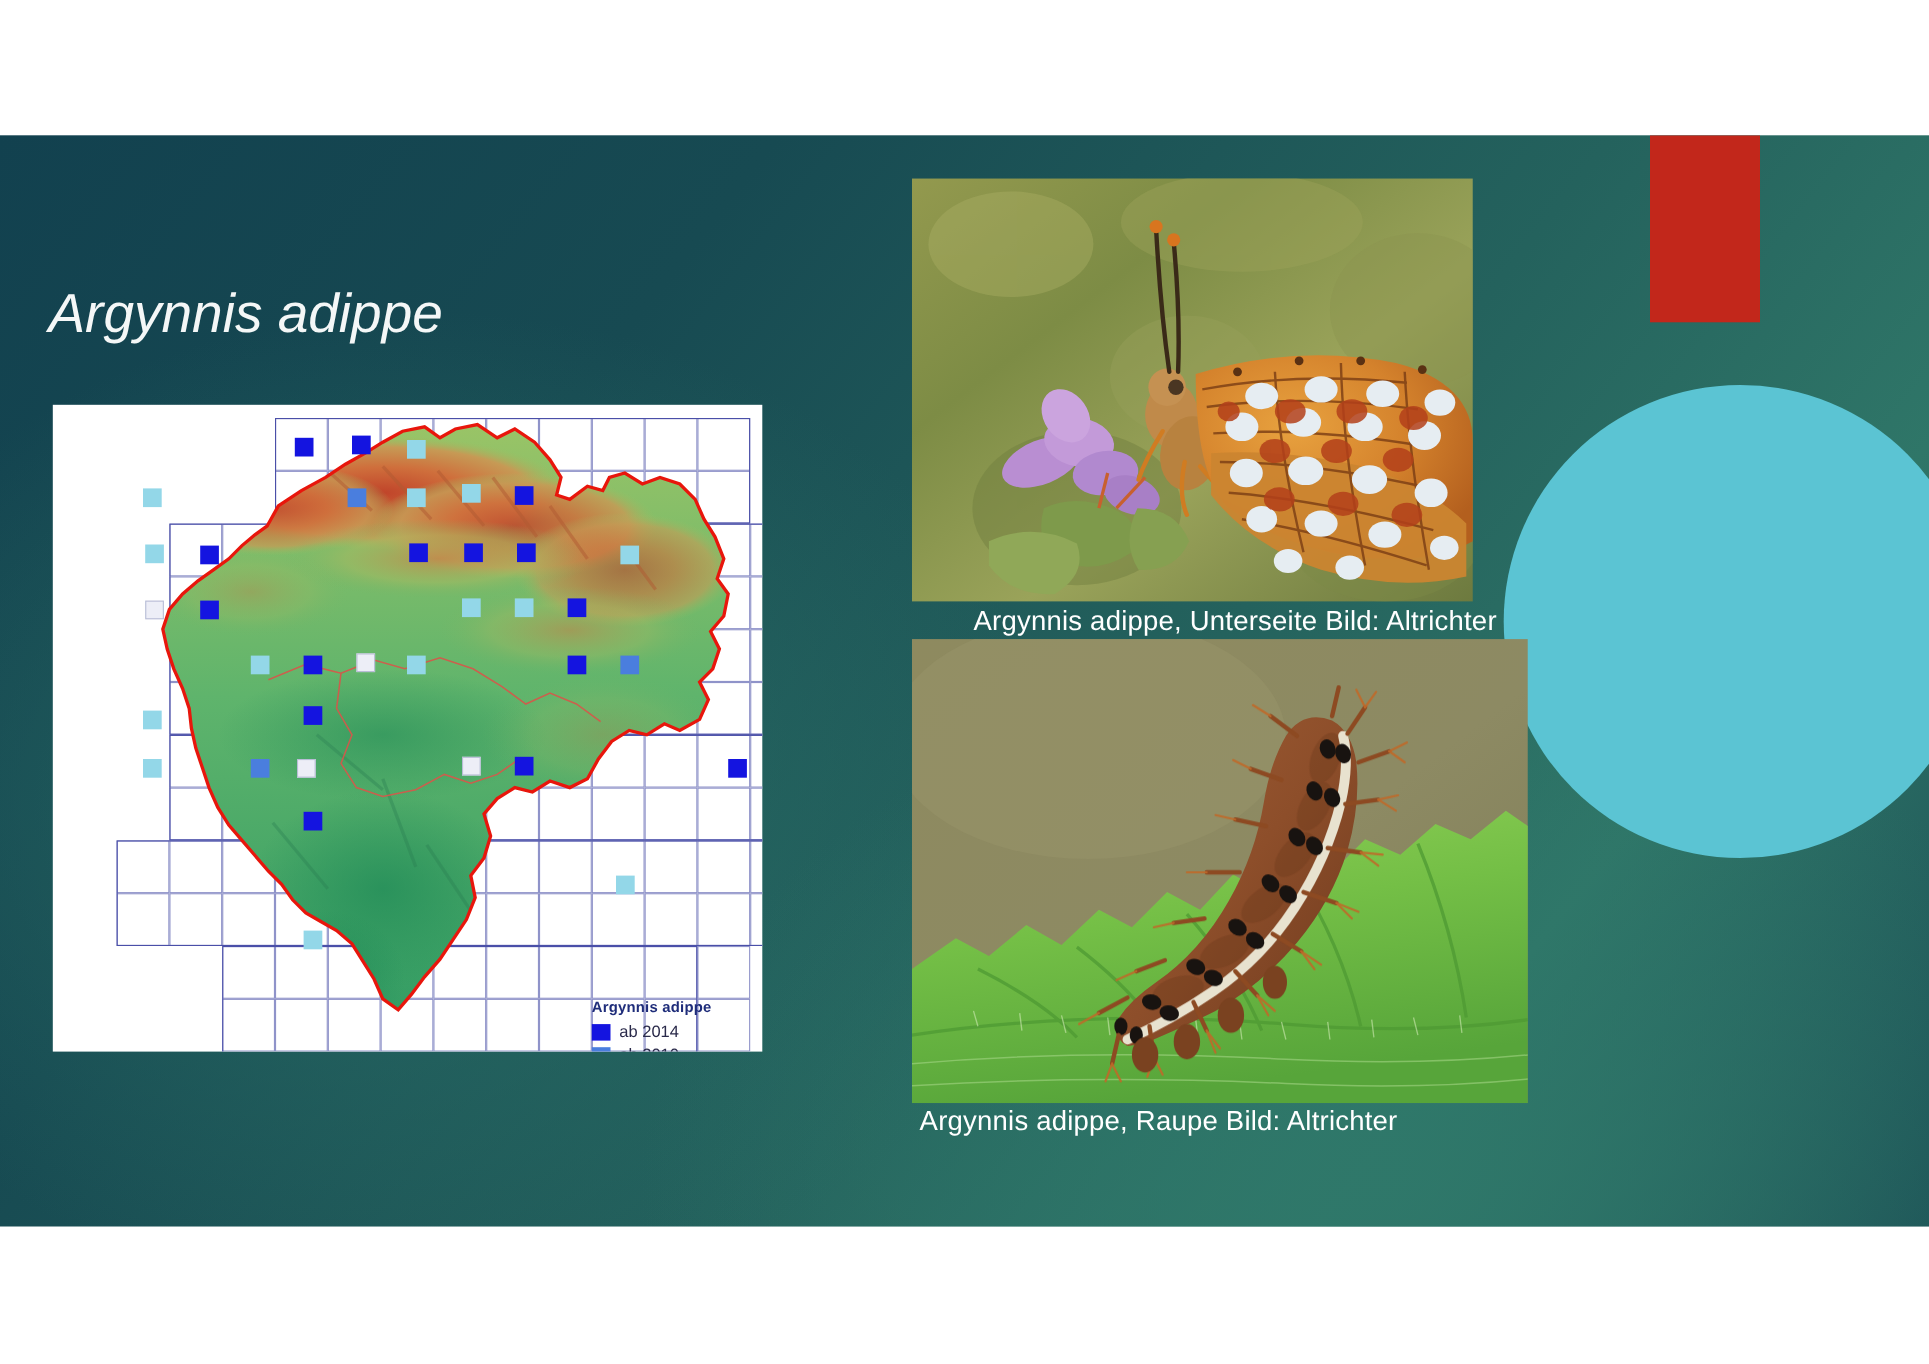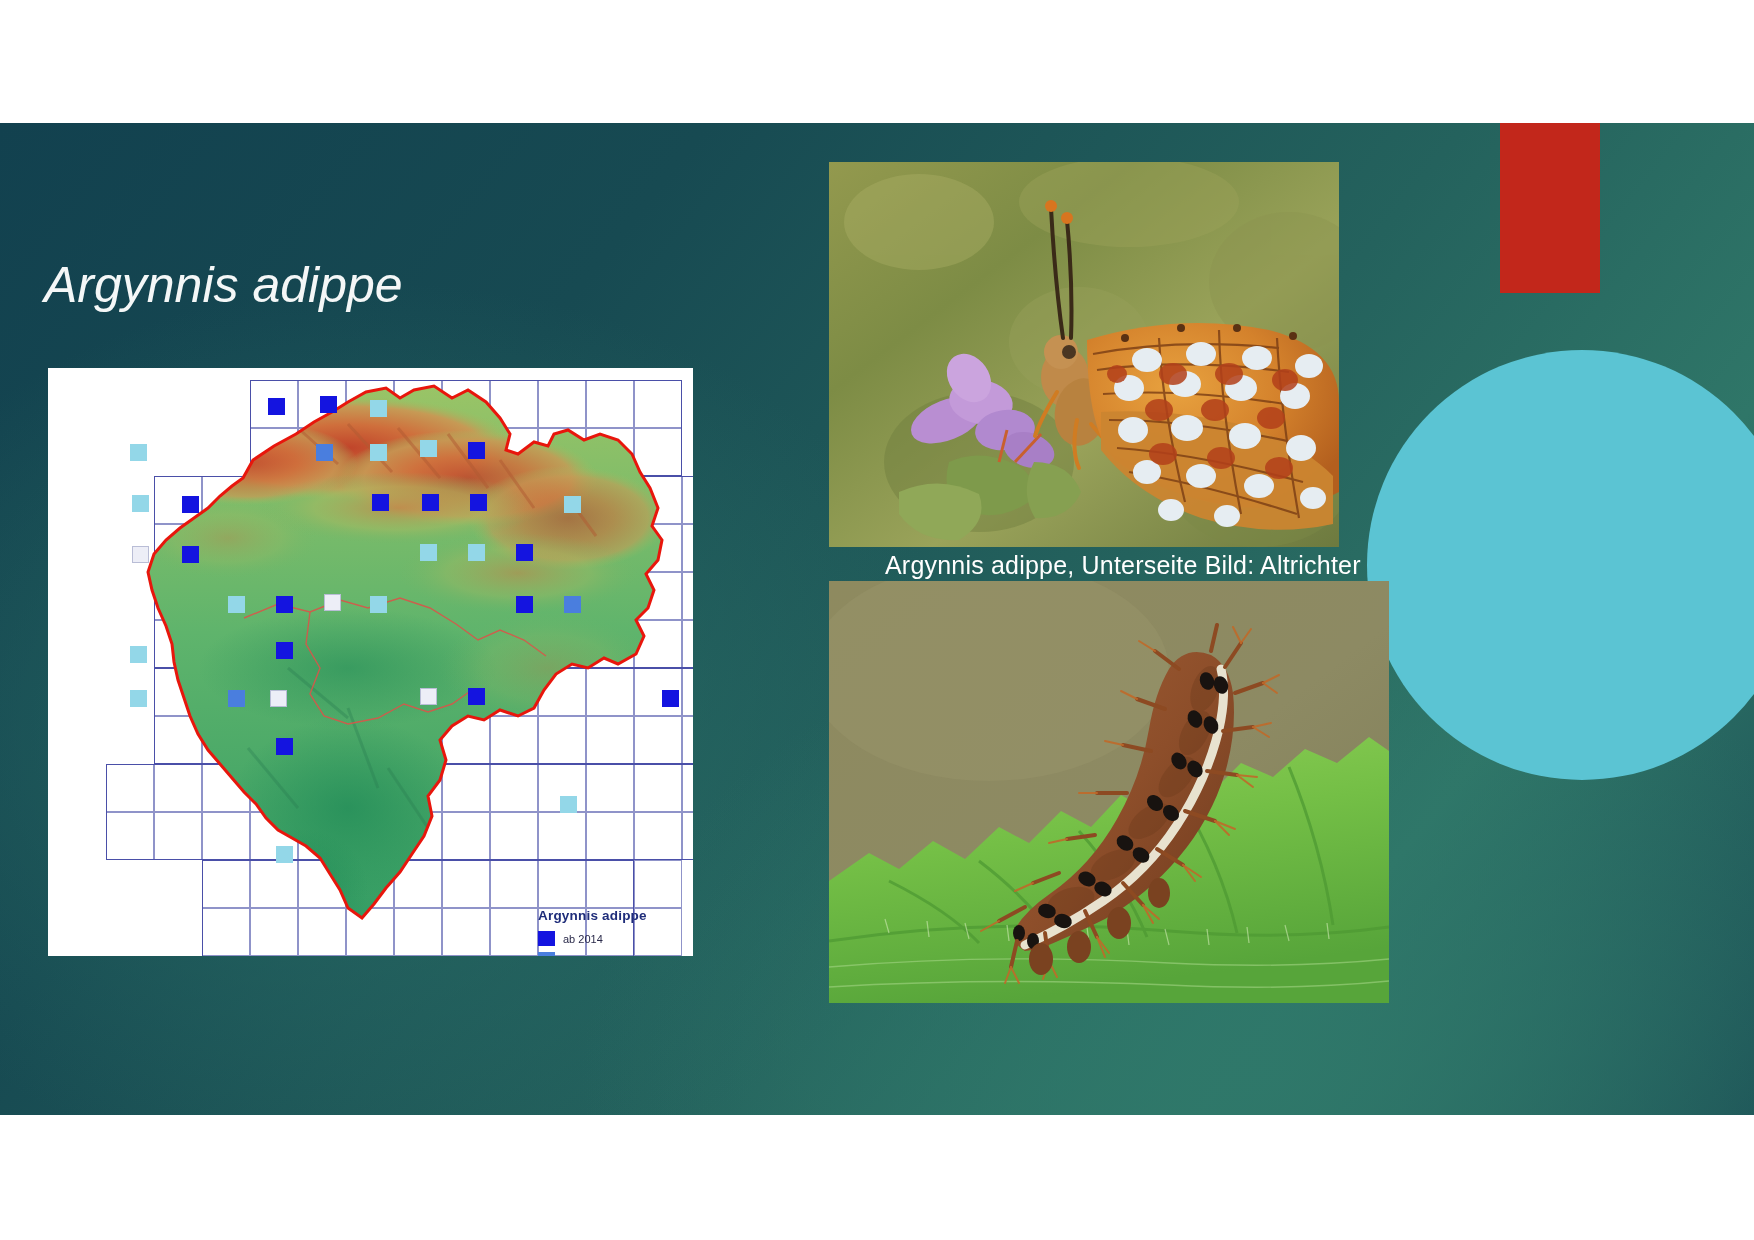--- a/index.html
+++ b/index.html
@@ -57,21 +57,21 @@
   .m-bis {background:#edeef7;border:1px solid #b9bdd6;}
 
   
   .legend{position:absolute;left:490px;top:540px;}
   .legend-title{
     font-size:13.5px;font-weight:bold;color:#1f2d7a;margin-bottom:7px;
     letter-spacing:.2px;
   }
   .legend-row{display:flex;align-items:center;height:17px;margin-bottom:4px;}
   .legend-sw{width:17px;height:15px;margin-right:8px;box-sizing:border-box;}
-  .legend-lbl{font-size:11px;color:#2a2a4a;white-space:nowrap;}
+  .legend-lbl{font-size:15px;color:#2a2a4a;white-space:nowrap;}
 
   
   .photo{position:absolute;overflow:hidden;}
   .photo svg{display:block;width:100%;height:100%;}
 
   .photo-top{left:829px;top:39px;width:510px;height:385px;}
   .photo-bottom{left:829px;top:458px;width:560px;height:422px;}
 
   .caption{
     position:absolute;font-size:25px;color:#ffffff;white-space:nowrap;
@@ -654,14 +654,15 @@
 
         <g fill="#7a4220">
           <ellipse cx="212" cy="378" rx="12" ry="16"></ellipse>
           <ellipse cx="250" cy="366" rx="12" ry="16"></ellipse>
           <ellipse cx="290" cy="342" rx="12" ry="16"></ellipse>
           <ellipse cx="330" cy="312" rx="11" ry="15"></ellipse>
         </g>
       </g>
     </svg>
   </div>
+  <div class="caption cap-bottom">Argynnis adippe, Raupe Bild: Altrichter</div>
 
 </div>
 
 </body></html>

